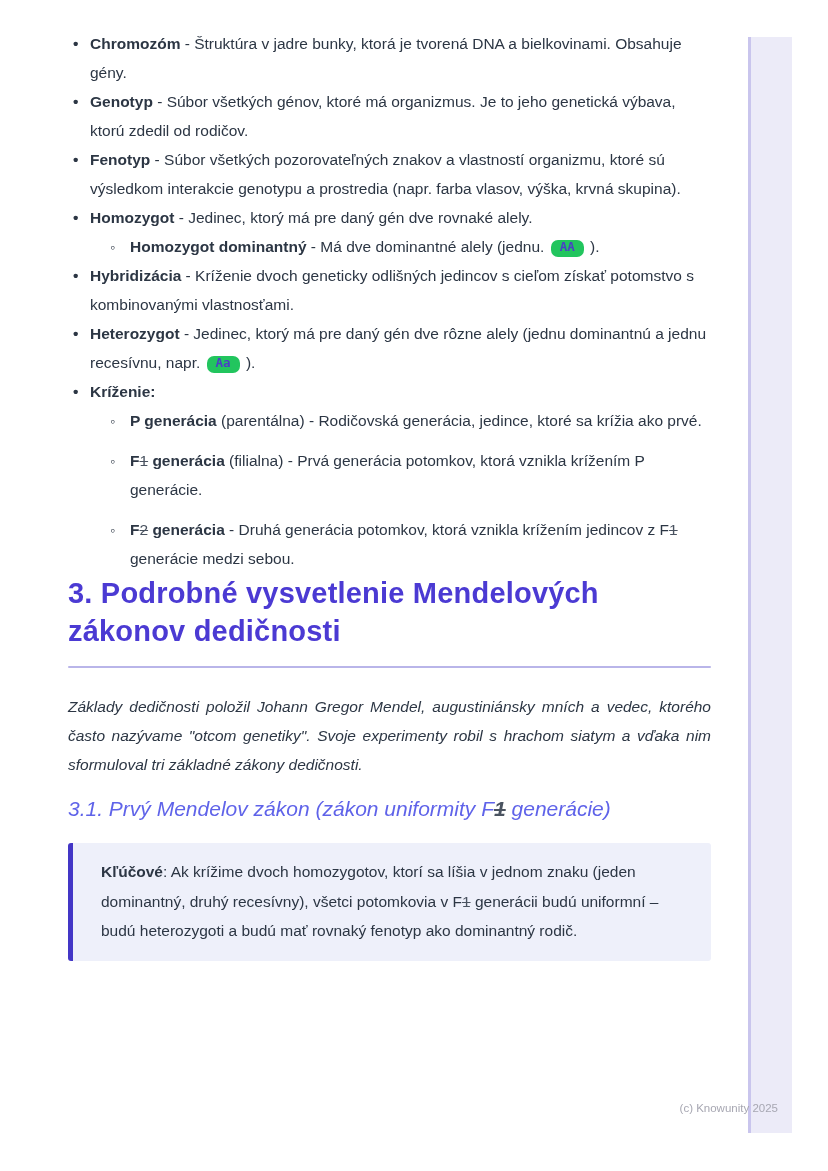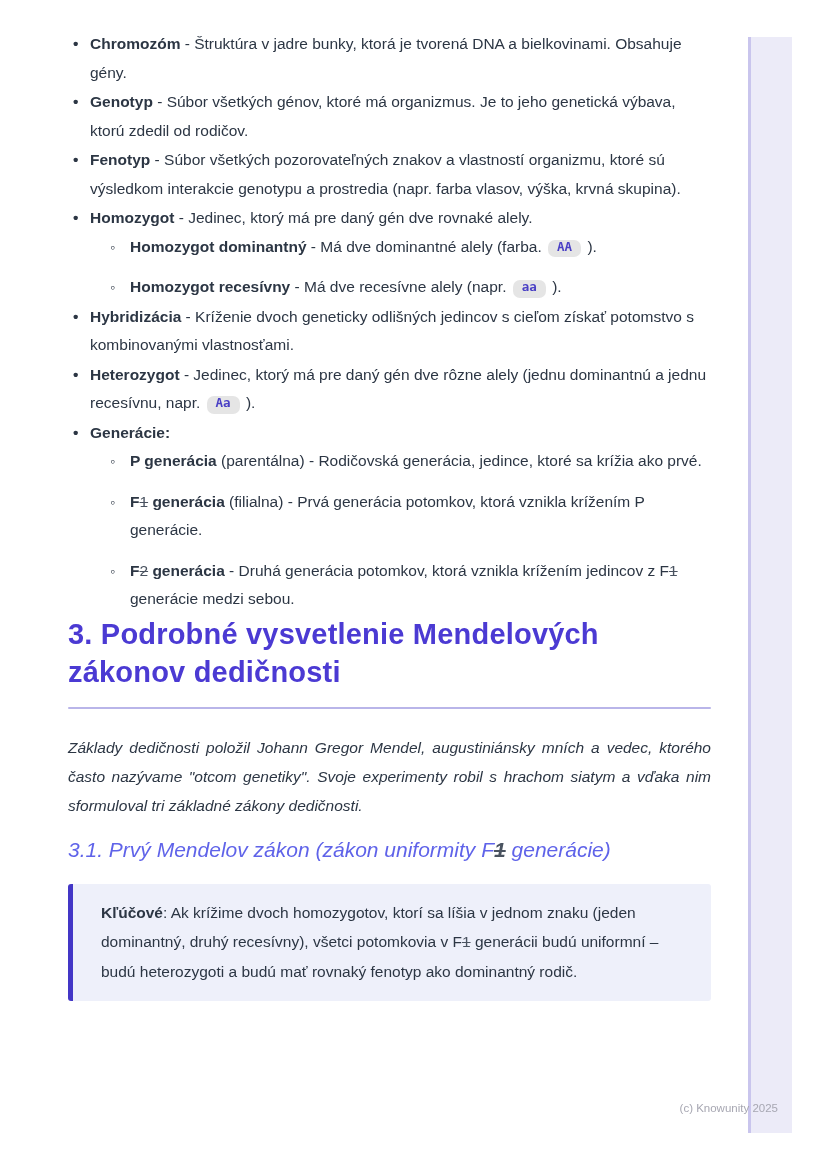--- a/index.html
+++ b/index.html
@@ -44,21 +44,21 @@
     color: #4a5360;
     text-decoration: line-through;
   }
   code.badge {
     display: inline-block;
     font-family: "DejaVu Sans Mono", monospace;
     font-weight: 700;
     font-size: 12.5px;
     line-height: 1;
     color: #4a40c5;
-    background: #e5e5e5;
+    background: #22c55e;
     padding: 1px 9px 4px 9px;
     border-radius: 7px;
     margin: 0 2px;
     vertical-align: 1px;
   }
   
   h1.heading {
     font-size: 29px;
     font-weight: 700;
     line-height: 38px;
@@ -128,26 +128,25 @@
 <body>
 
 <div class="page">
   <div class="content">
 
     <ul class="glossary">
         <li class="li-1"><span class="seg-bold">Chromozóm</span><span class="seg-normal"> - Štruktúra v jadre bunky, ktorá je tvorená DNA a bielkovinami. Obsahuje gény.</span></li>
         <li class="li-1"><span class="seg-bold">Genotyp</span><span class="seg-normal"> - Súbor všetkých génov, ktoré má organizmus. Je to jeho genetická výbava, ktorú zdedil od rodičov.</span></li>
         <li class="li-1"><span class="seg-bold">Fenotyp</span><span class="seg-normal"> - Súbor všetkých pozorovateľných znakov a vlastností organizmu, ktoré sú výsledkom interakcie genotypu a prostredia (napr. farba vlasov, výška, krvná skupina).</span></li>
         <li class="li-1"><span class="seg-bold">Homozygot</span><span class="seg-normal"> - Jedinec, ktorý má pre daný gén dve rovnaké alely.</span><ul class="sub-list">
-            <li class="li-2"><span class="seg-bold">Homozygot dominantný</span><span class="seg-normal"> - Má dve dominantné alely (farba. </span><code class="badge">AA</code><span class="seg-normal"> ).</span></li>
-            <li class="li-2"><span class="seg-bold">Homozygot recesívny</span><span class="seg-normal"> - Má dve recesívne alely (napr. </span><code class="badge">aa</code><span class="seg-normal"> ).</span></li>
+            <li class="li-2"><span class="seg-bold">Homozygot dominantný</span><span class="seg-normal"> - Má dve dominantné alely (jednu. </span><code class="badge">AA</code><span class="seg-normal"> ).</span></li>
           </ul></li>
         <li class="li-1"><span class="seg-bold">Hybridizácia</span><span class="seg-normal"> - Kríženie dvoch geneticky odlišných jedincov s cieľom získať potomstvo s kombinovanými vlastnosťami.</span></li>
         <li class="li-1"><span class="seg-bold">Heterozygot</span><span class="seg-normal"> - Jedinec, ktorý má pre daný gén dve rôzne alely (jednu dominantnú a jednu recesívnu, napr. </span><code class="badge">Aa</code><span class="seg-normal"> ).</span></li>
-        <li class="li-1"><span class="seg-bold">Generácie:</span><ul class="sub-list">
+        <li class="li-1"><span class="seg-bold">Kríženie:</span><ul class="sub-list">
             <li class="li-2"><span class="seg-bold">P generácia</span><span class="seg-normal"> (parentálna) - Rodičovská generácia, jedince, ktoré sa krížia ako prvé.</span></li>
             <li class="li-2"><span class="seg-bold">F</span><span class="seg-strike">1</span><span class="seg-bold"> generácia</span><span class="seg-normal"> (filialna) - Prvá generácia potomkov, ktorá vznikla krížením P generácie.</span></li>
             <li class="li-2"><span class="seg-bold">F</span><span class="seg-strike">2</span><span class="seg-bold"> generácia</span><span class="seg-normal"> - Druhá generácia potomkov, ktorá vznikla krížením jedincov z F</span><span class="seg-strike">1</span><span class="seg-normal"> generácie medzi sebou.</span></li>
           </ul></li>
       </ul>
 
     <h1 class="heading">3. Podrobné vysvetlenie Mendelových zákonov dedičnosti</h1>
 
     <hr class="rule">
 

